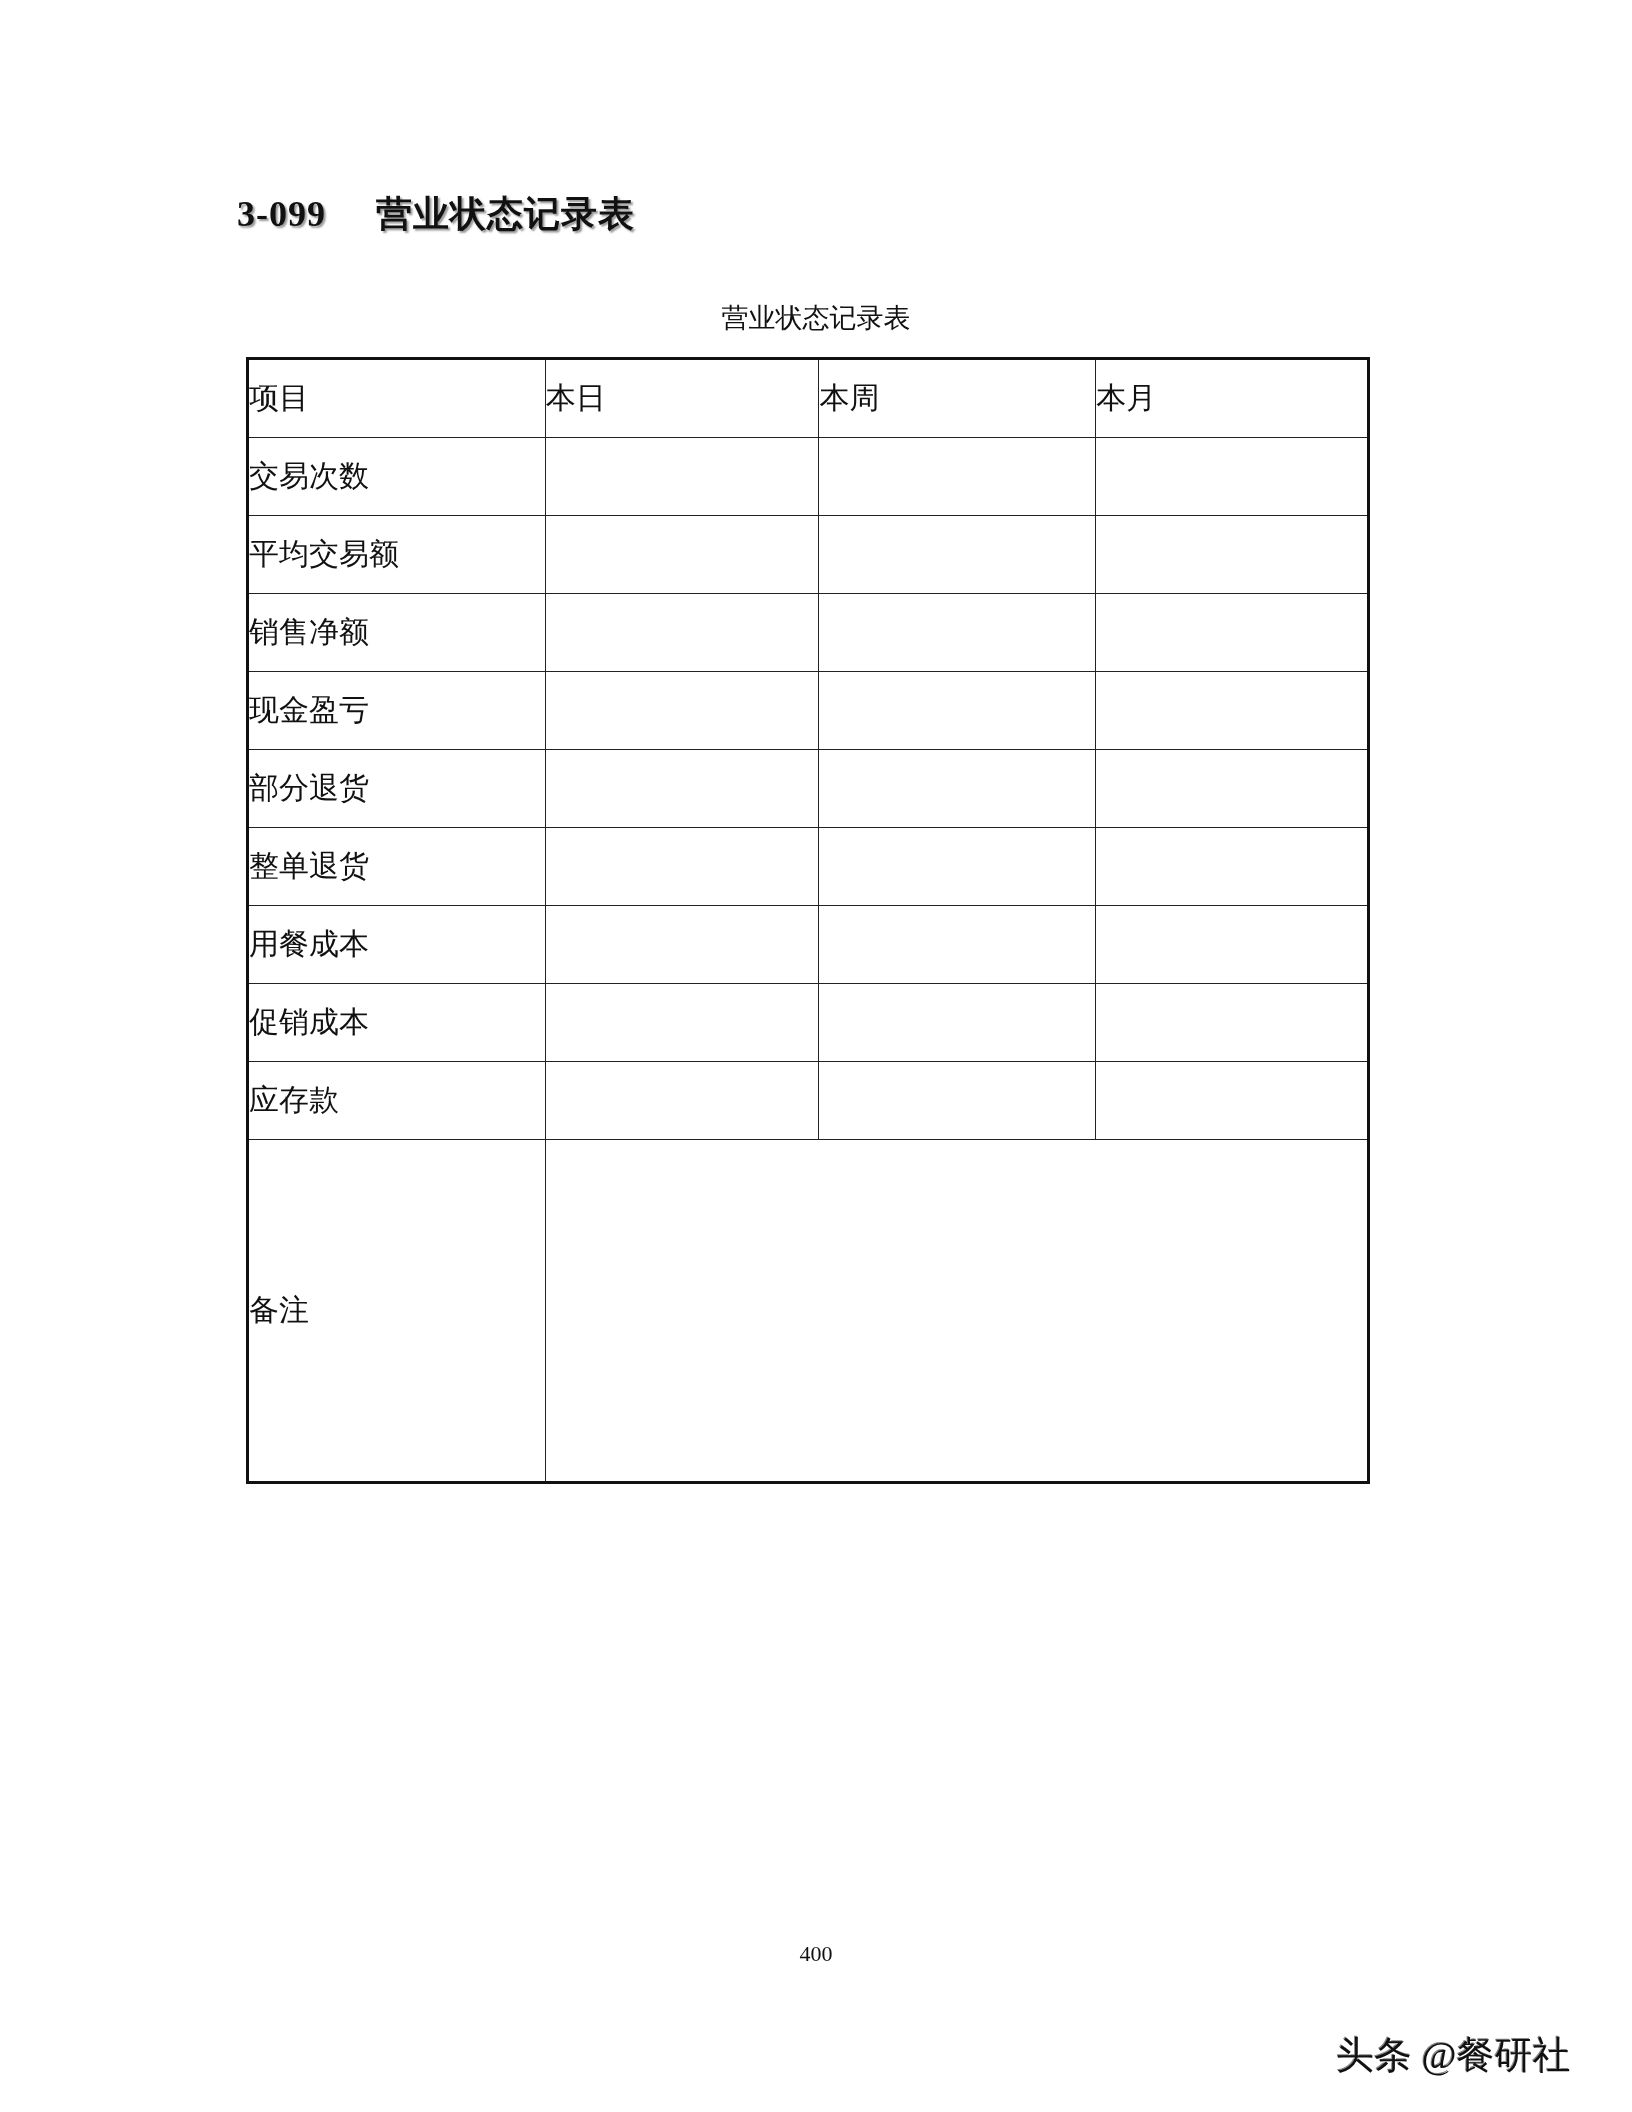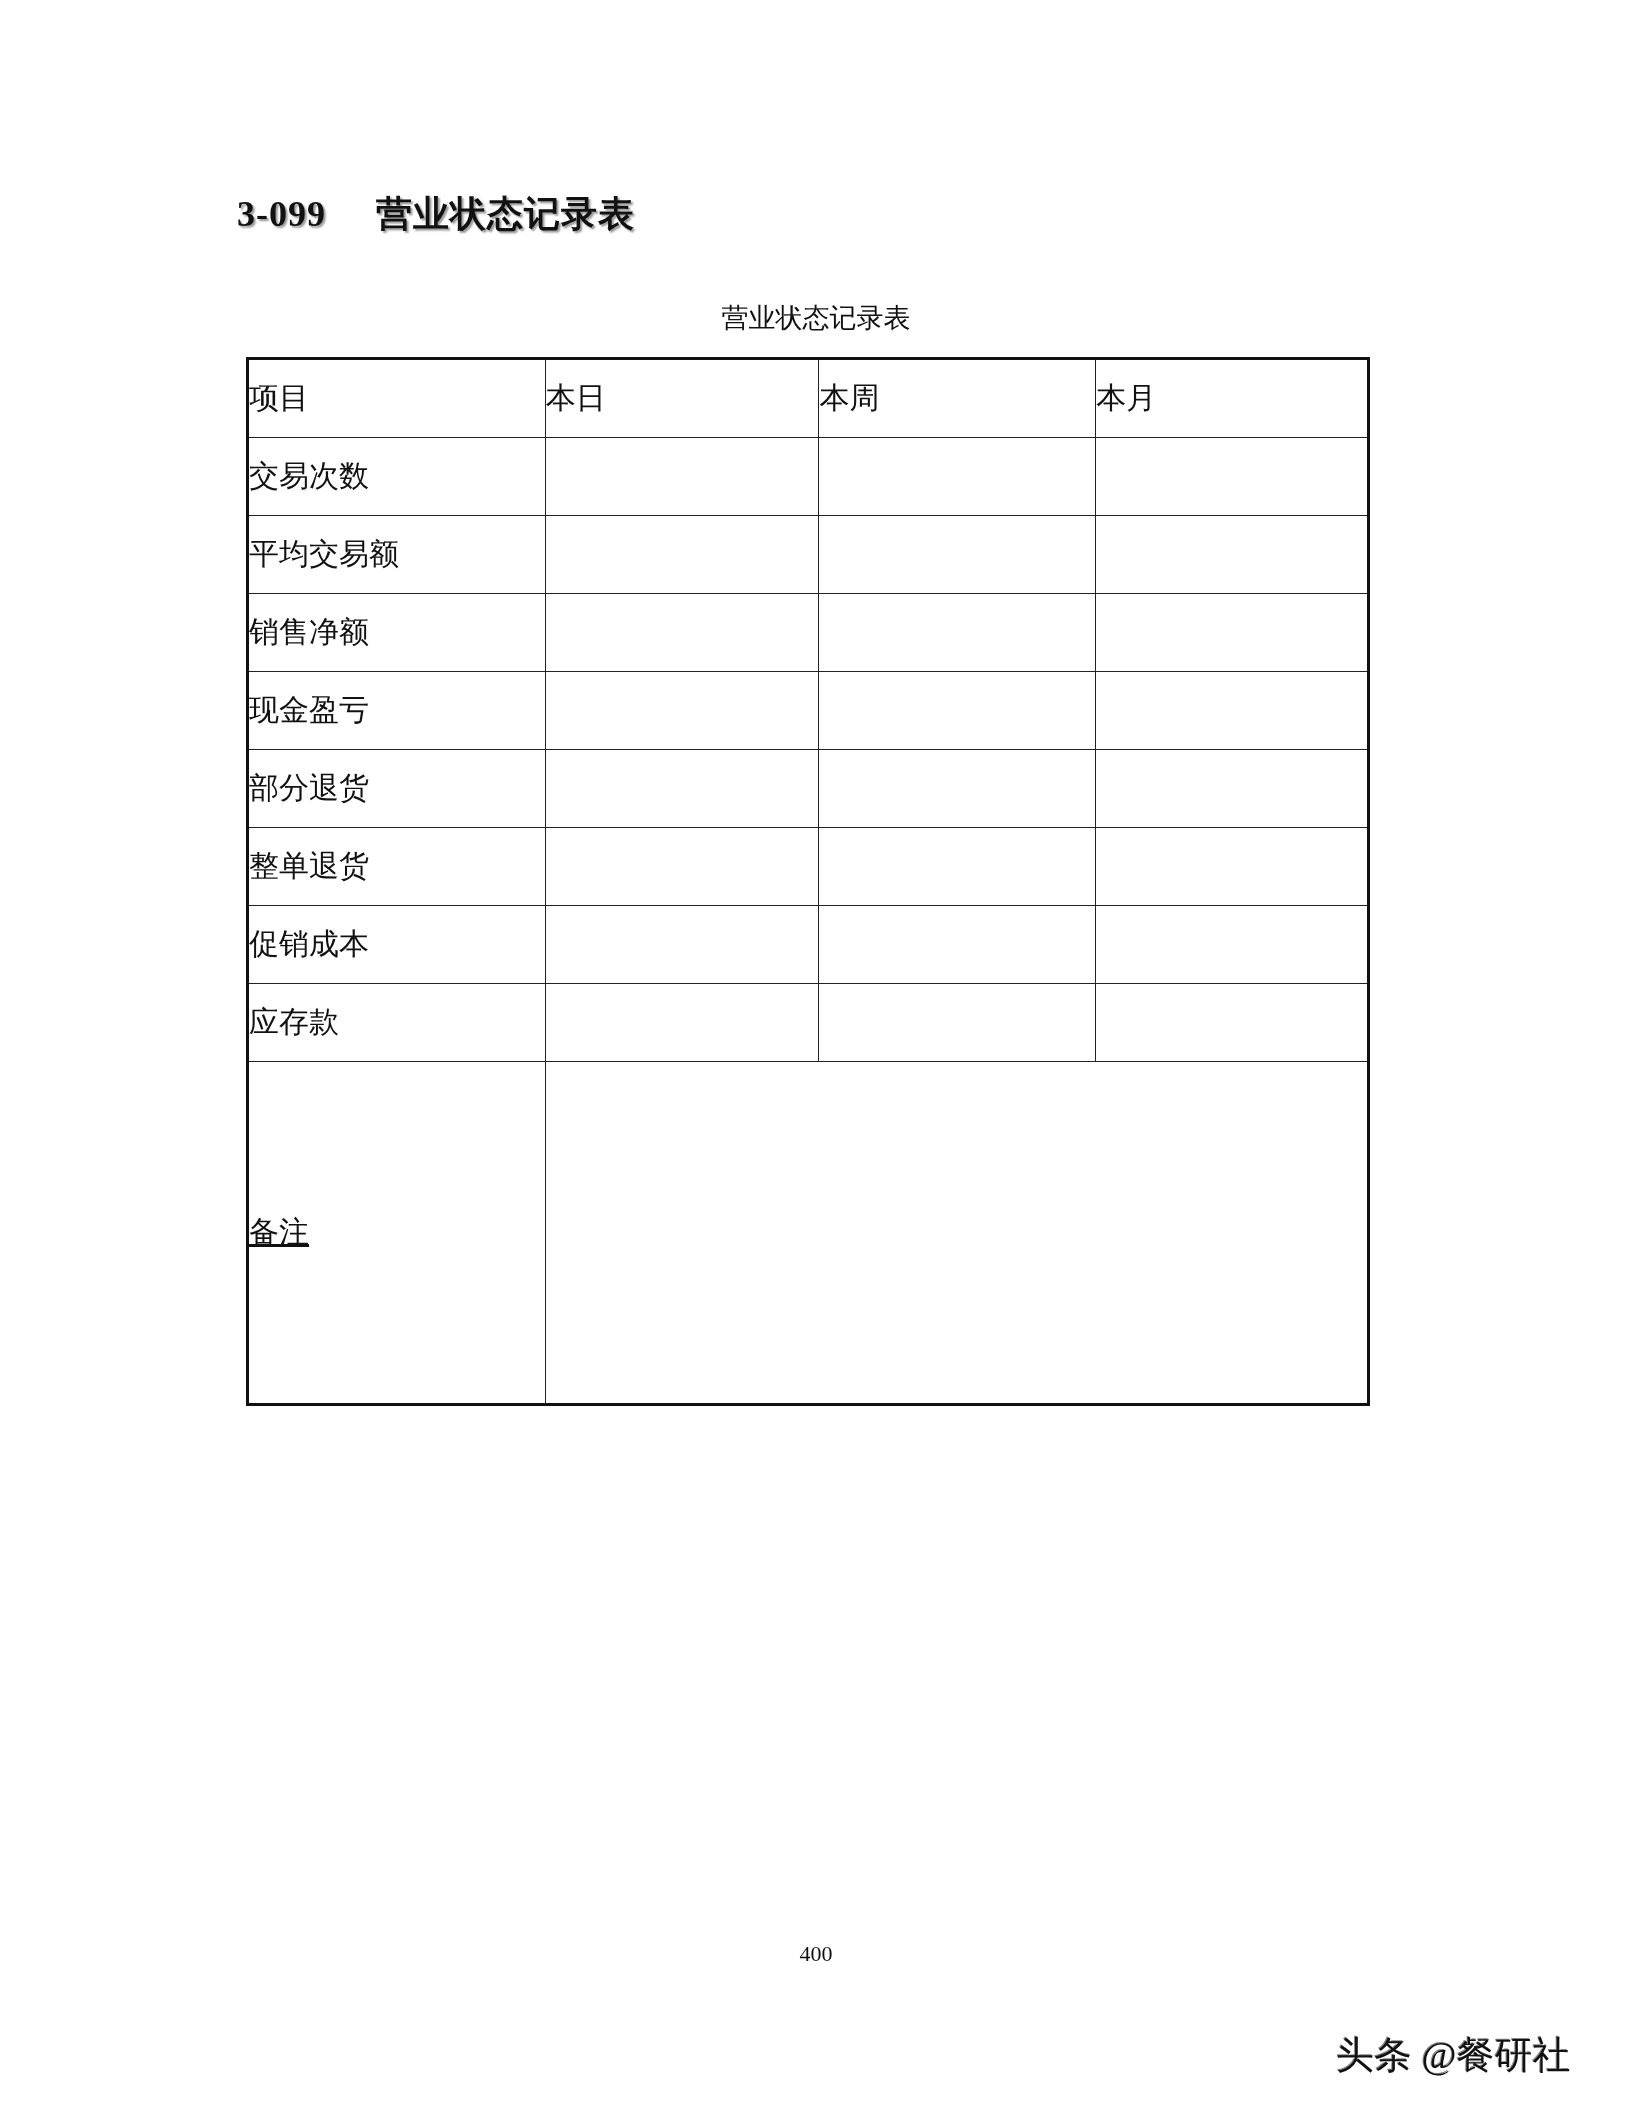--- a/index.html
+++ b/index.html
@@ -11,21 +11,21 @@
   .caption { position:absolute; left:0; width:1632px; top:300px; text-align:center;
              font-size:27px; font-family:"DejaVu Sans", sans-serif; }
   table.form { position:absolute; left:246px; top:357px; width:1124px; border-collapse:collapse;
                border:3px solid #111; }
   table.form td { border:1.5px solid #222; text-align:left; vertical-align:middle;
                   font-size:30px; font-family:"DejaVu Serif", serif; height:77px; padding:0; }
   table.form td.c0 { width:297px; }
   table.form td.c1 { width:274px; }
   table.form td.c2 { width:277px; }
   table.form td.c3 { width:272px; }
-  table.form tr.remarks td { height:341px;text-decoration:underline; }
+  table.form tr.remarks td { height:341px; }
   .page-num { position:absolute; left:0; width:1632px; top:1941px; text-align:center;
               font-size:22px; font-family:"Liberation Serif", serif; }
   .watermark { position:absolute; left:1336px; top:2030px; font-size:38px;
                font-family:Liberation Serif, serif; color:#111;
                text-shadow:1px 1px 0 #fff, -1px -1px 0 #888; }
 </style>
 </head>
 <body>
 
 <div class="heading">
@@ -72,20 +72,26 @@
       <td></td>
       <td></td>
     </tr>
     <tr>
       <td>整单退货</td>
       <td></td>
       <td></td>
       <td></td>
     </tr>
     <tr>
+      <td>用餐成本</td>
+      <td></td>
+      <td></td>
+      <td></td>
+    </tr>
+    <tr>
       <td>促销成本</td>
       <td></td>
       <td></td>
       <td></td>
     </tr>
     <tr>
       <td>应存款</td>
       <td></td>
       <td></td>
       <td></td>

